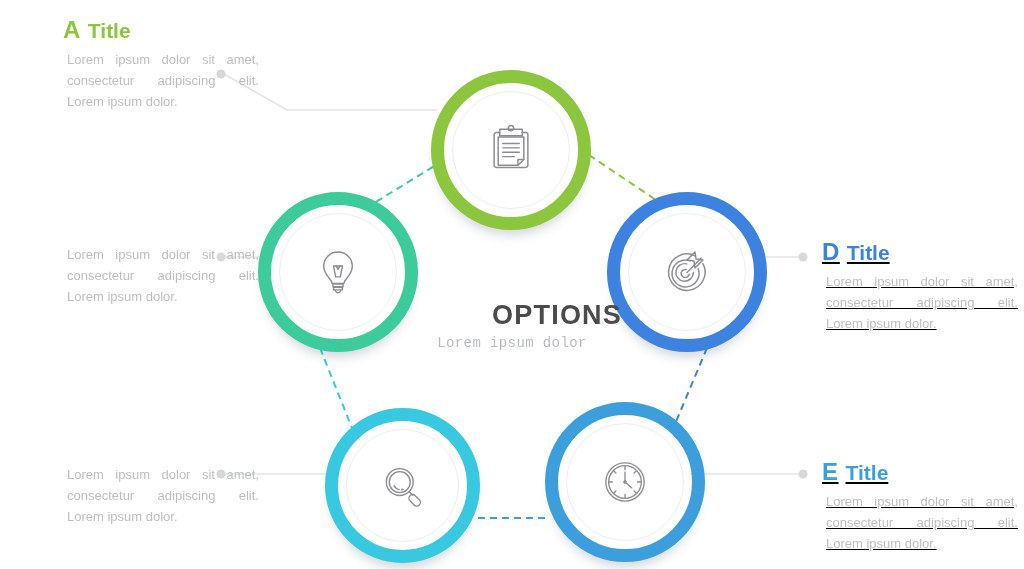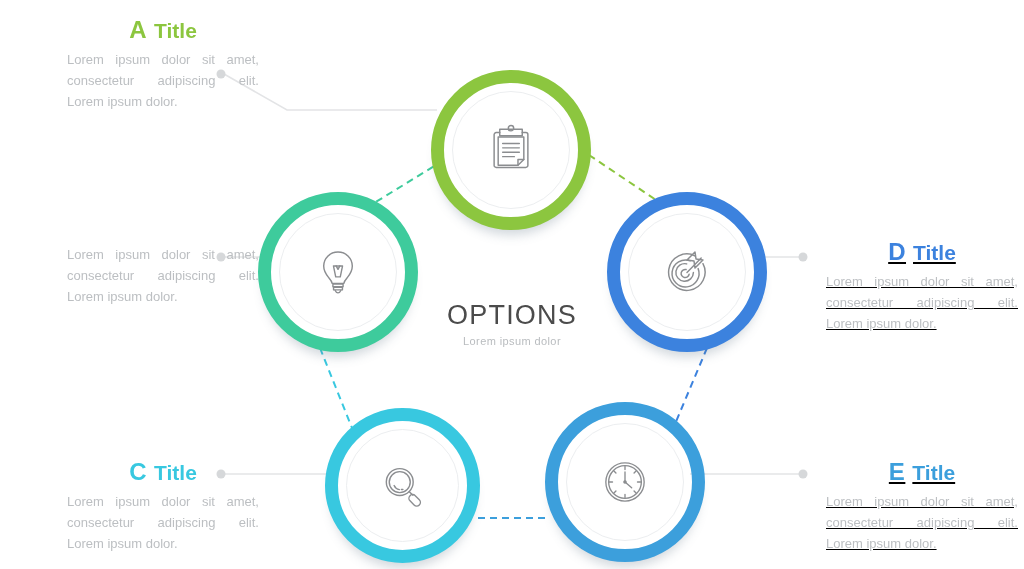--- a/index.html
+++ b/index.html
@@ -40,39 +40,39 @@
     position:absolute;left:0;top:0;width:100%;height:100%;
     display:flex;align-items:center;justify-content:center;
   }
 
   
   .label{position:absolute;width:200px;}
   .label.left{text-align:left;}
   .label.right{text-align:left;text-decoration:underline;}
   .label-head{
     font-size:21px;line-height:24px;font-weight:bold;
-    margin:0 0 6px 0;white-space:nowrap;text-align:center;
+    margin:0 0 6px 0;white-space:nowrap;
   }
   .label-head .ltr{font-size:24px;font-weight:bold;letter-spacing:.5px;}
   .label-head .ttl{font-weight:bold;margin-left:7px;}
   .label-body{
     font-size:13px;line-height:21px;color:#bcbfc2;
     margin:4px;text-align:justify;
   }
 
   
   #center-block{
     position:absolute;left:402px;top:300px;width:220px;text-align:center;
   }
   #center-title{
-    font-size:27px;font-weight:normal;color:#4b4b4b;
-    letter-spacing:1.2px;line-height:30px;margin:0;
+    font-size:27px;font-weight:bold;color:#4b4b4b;
+    letter-spacing:1.2px;line-height:30px;margin:0;text-align:right;
   }
   #center-sub{
-    font-size:11px;color:#b9bcbf;letter-spacing:.4px;margin:5px 0 0 0;
+    font-size:14px;color:#b9bcbf;letter-spacing:.4px;margin:5px 0 0 0;font-family:Liberation Mono, monospace;
   }
 </style>
 </head>
 <body>
 
 <div id="stage">
 
   <svg id="lines" viewBox="0 0 1024 569">
 
     <g>
@@ -212,23 +212,20 @@
       <span class="ltr" style="color:#8cc63f;">A</span><span class="ttl" style="color:#8cc63f;">Title</span>
     </p>
     <p class="label-body">Lorem ipsum dolor sit amet, consectetur adipiscing elit. Lorem ipsum dolor.</p>
   </div>
 
   <div class="label left" style="left:63px;top:240px;">
     <p class="label-body">Lorem ipsum dolor sit amet, consectetur adipiscing elit. Lorem ipsum dolor.</p>
   </div>
 
   <div class="label left" style="left:63px;top:460px;">
-    <p class="label-head">
-      <span class="ltr" style="color:#38c8e0;">C</span><span class="ttl" style="color:#38c8e0;">Title</span>
-    </p>
     <p class="label-body">Lorem ipsum dolor sit amet, consectetur adipiscing elit. Lorem ipsum dolor.</p>
   </div>
 
   <div class="label right" style="left:822px;top:240px;">
     <p class="label-head">
       <span class="ltr" style="color:#3c82de;">D</span><span class="ttl" style="color:#3c82de;">Title</span>
     </p>
     <p class="label-body">Lorem ipsum dolor sit amet, consectetur adipiscing elit. Lorem ipsum dolor.</p>
   </div>
 

